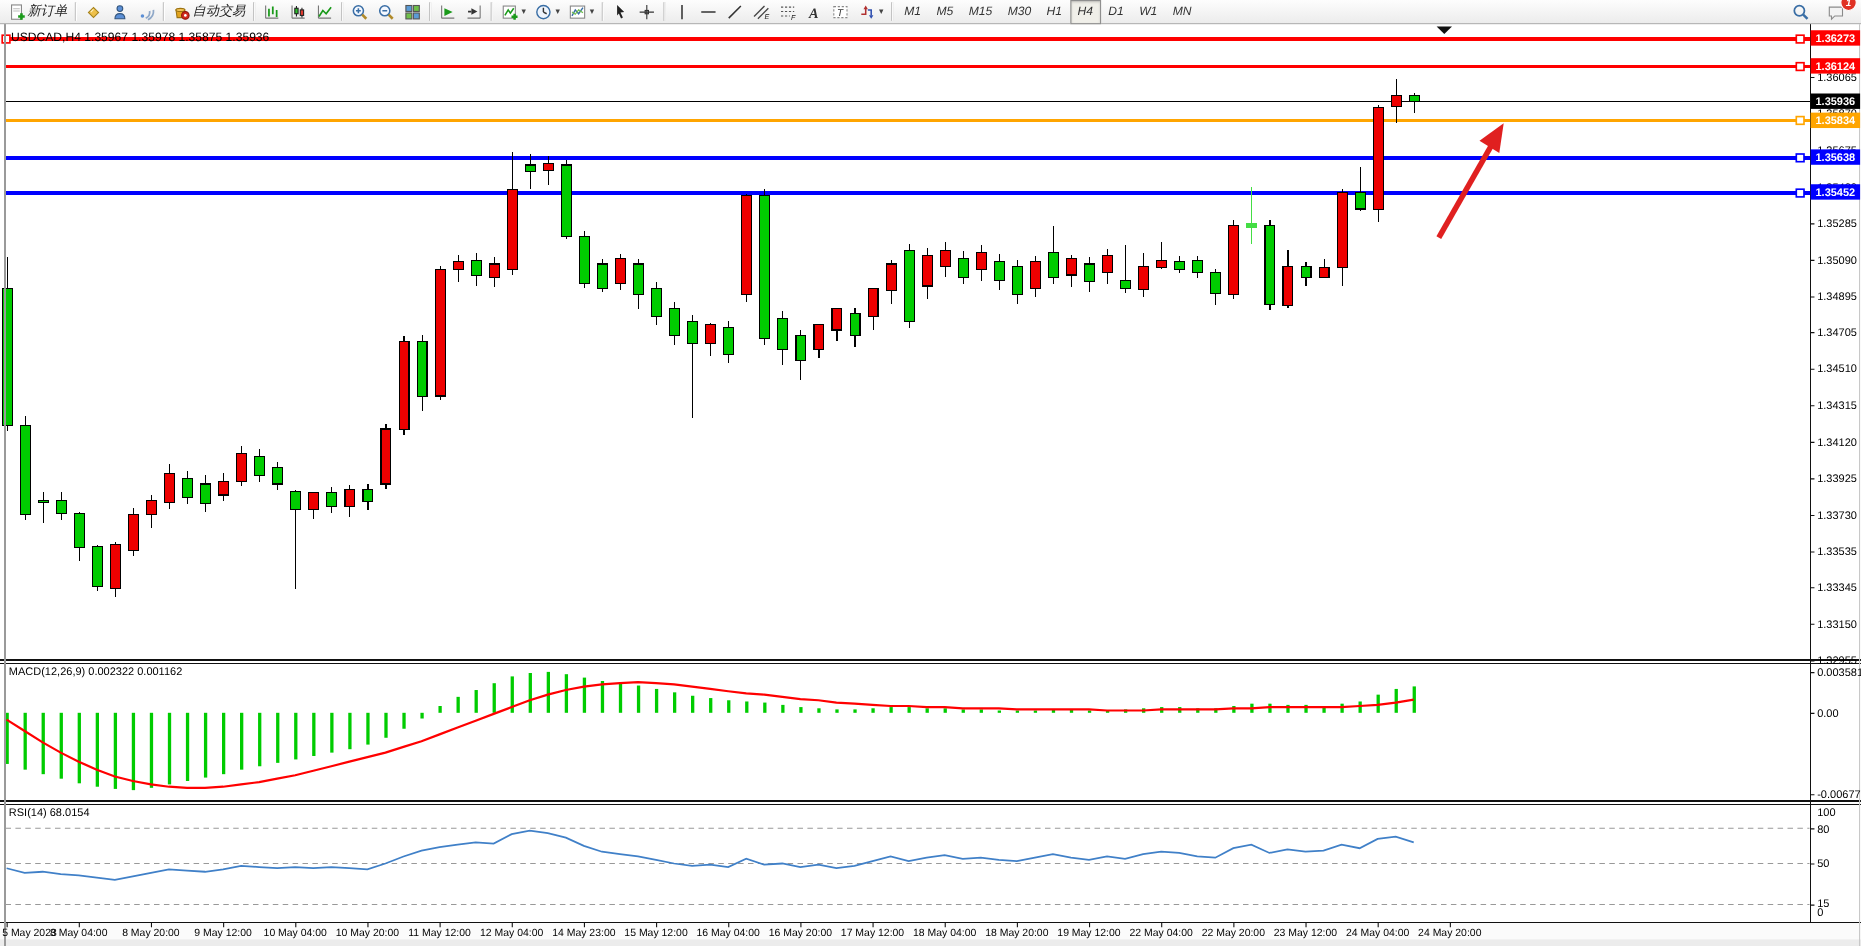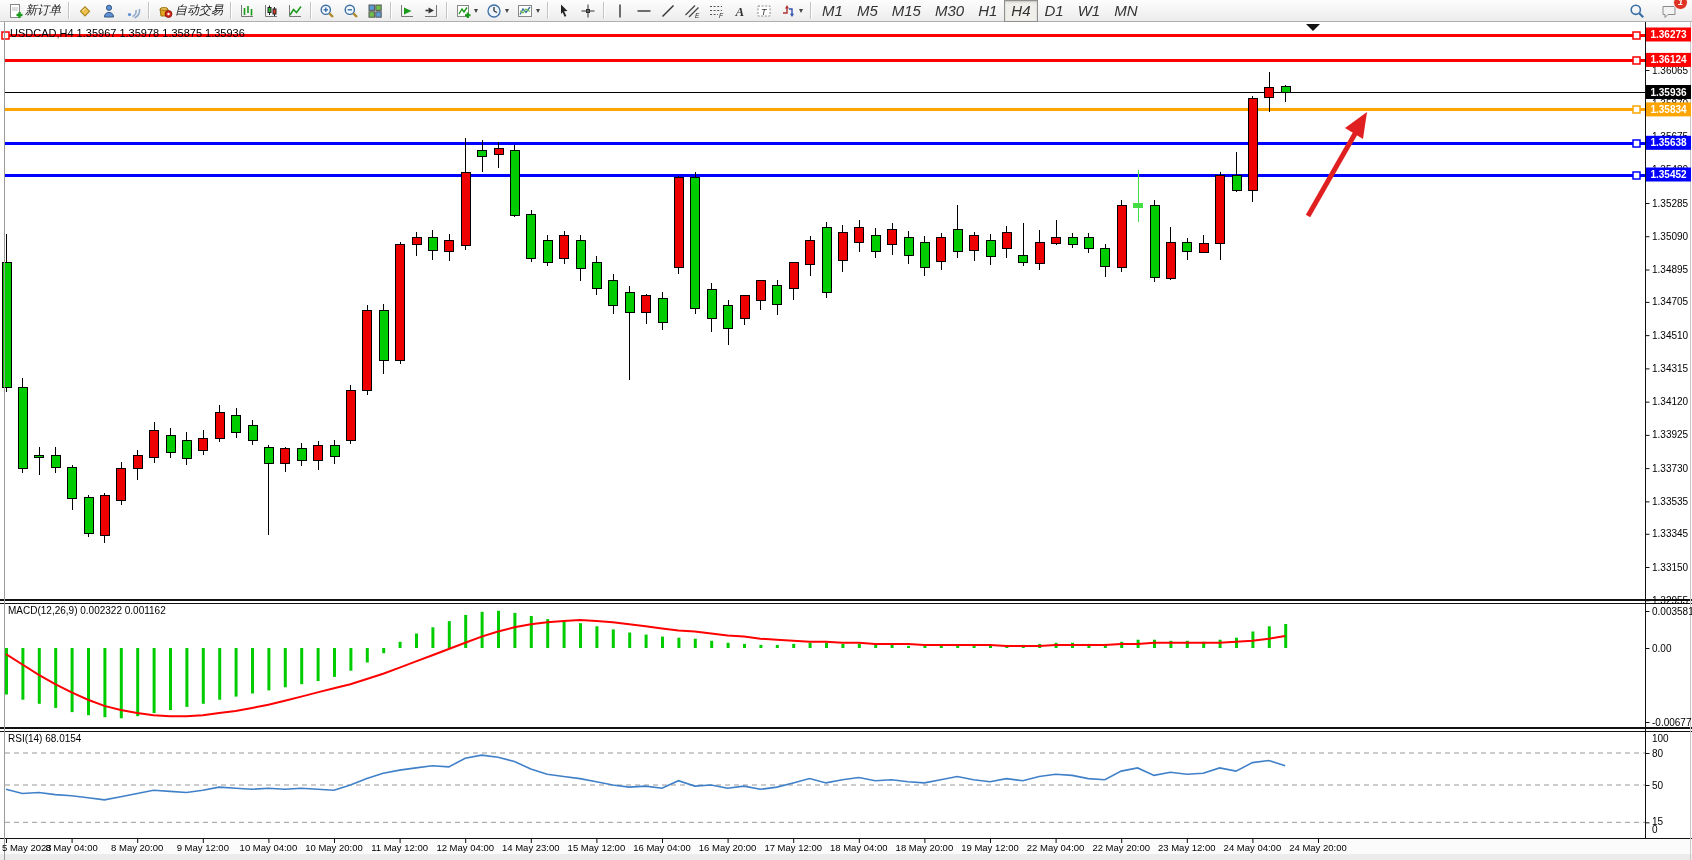--- a/index.html
+++ b/index.html
@@ -7,21 +7,21 @@
        font-family:"Liberation Sans","DejaVu Sans",sans-serif;}
   
   #toolbar{position:absolute;left:0;top:0;width:1692px;height:22px;
     background:linear-gradient(#fdfdfd,#ececec);border-bottom:1px solid #b0b0b0;
     display:flex;align-items:center;padding:0 3px;box-sizing:border-box;z-index:5;font-style:italic;}
   .tbtn{display:flex;align-items:center;gap:2px;height:20px;padding:0 3px;border:1px solid transparent;
     border-radius:2px;cursor:default;color:#222;font-size:12px;white-space:nowrap;}
   .tbtn svg{display:block;}
   .tsep{width:1px;height:17px;background:#c3c3c3;border-right:1px solid #fff;margin:0 3px;flex:0 0 auto;}
   .caret{font-size:8px;color:#444;margin-left:1px;}
-  .tf{font-size:15px;color:#333;padding:2px 6px;height:16px;line-height:16px;border:1px solid transparent;text-align:right;}
+  .tf{font-size:11px;color:#333;padding:2px 6px;height:16px;line-height:16px;border:1px solid transparent;text-align:right;}
   .tf.active{background:#f0efe9;border:1px solid #8f8f8f;box-shadow:inset 0 1px 2px rgba(0,0,0,.18);}
   #tb-right{margin-left:auto;display:flex;align-items:center;gap:8px;padding-right:8px;}
   #notif{position:relative;}
   #notif .badge{position:absolute;top:-6px;right:-8px;background:#e03224;color:#fff;border-radius:50%;
     width:13px;height:13px;font-size:9px;font-weight:bold;text-align:center;line-height:13px;border:1px solid #fff;}
   #chart-svg{position:absolute;left:0;top:0;}
 </style>
 </head>
 <body>
 

